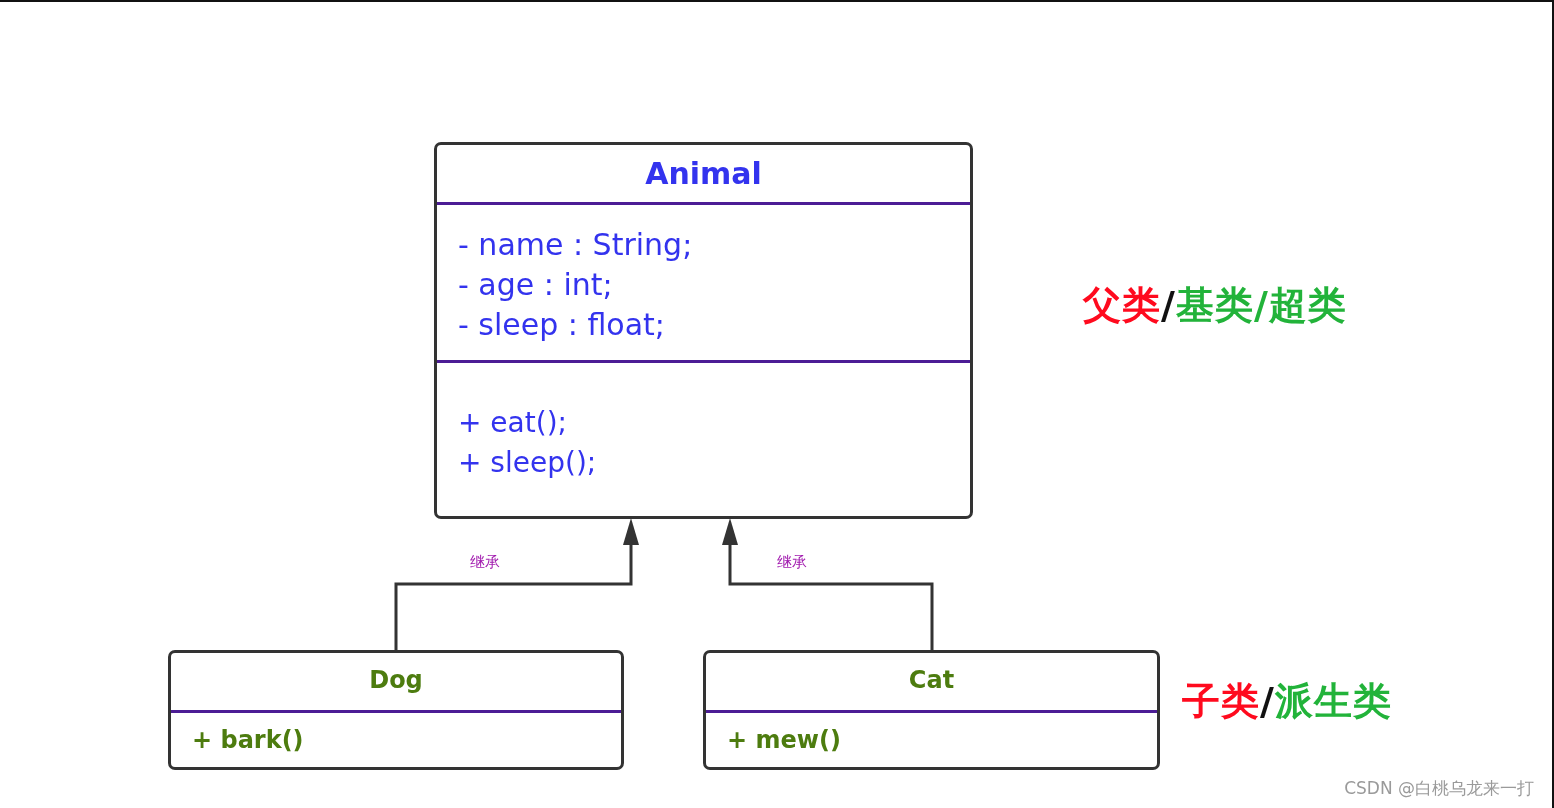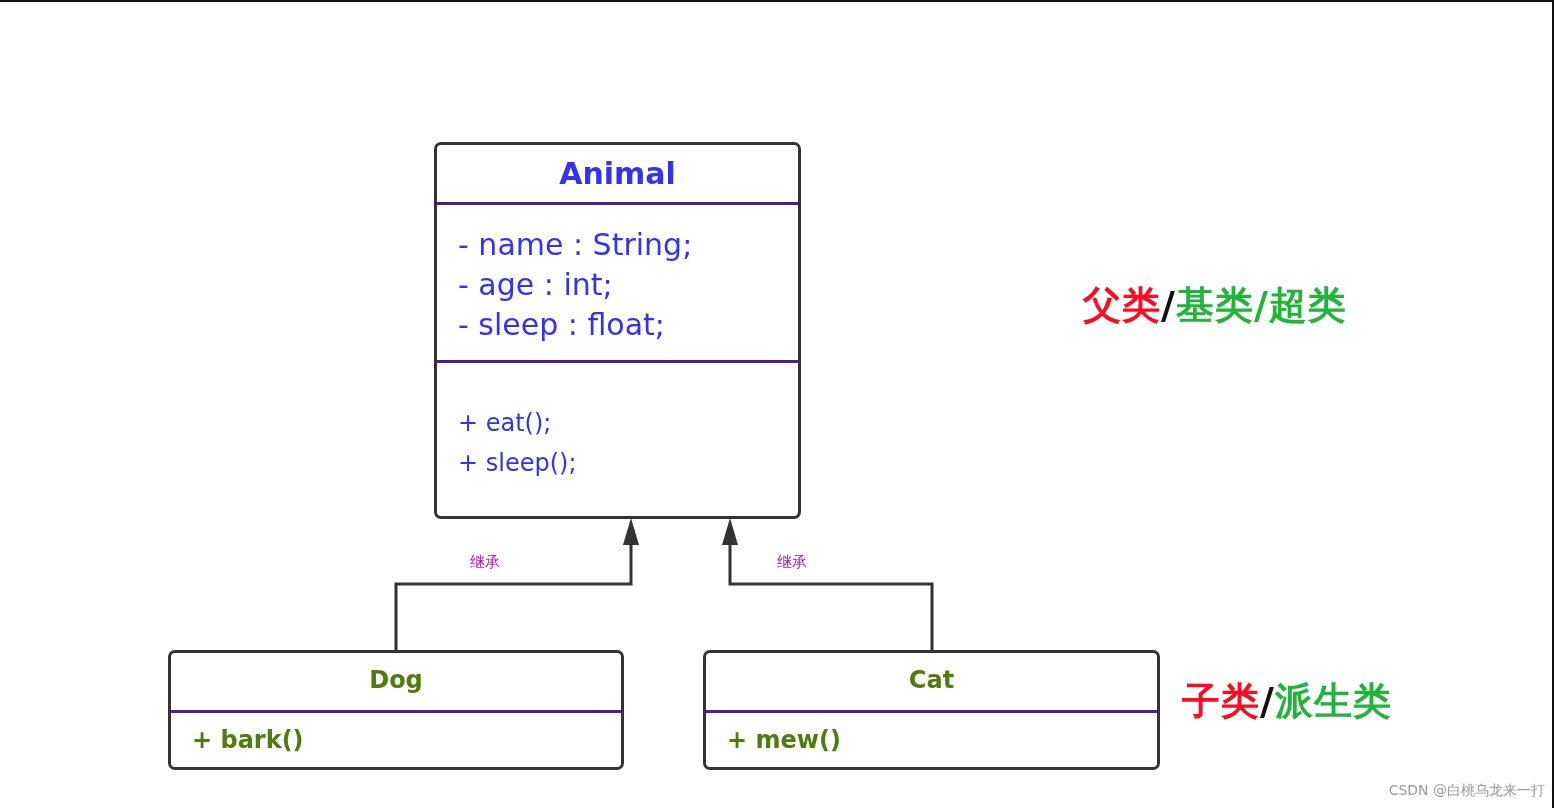--- a/index.html
+++ b/index.html
@@ -13,47 +13,47 @@
   .divider { border-top: 3px solid #4c1d95; }
   .cls-title { text-align: center; font-weight: bold; }
   .line { white-space: pre; }
   .animal { color: #3333ee; }
   .child { color: #4d7c0f; }
   .label-red { color: #ff0a1e; }
   .label-green { color: #22b33a; }
   .label-black { color: #111; }
   .big-label { position: absolute; font-weight: bold; font-size: 38px; letter-spacing: 1px; }
   .inherit-label { position: absolute; font-weight: normal; font-size: 15px; color: #a21caf; }
-  .watermark { position: absolute; right: 9px; bottom: 8px; font-size: 14px; color: #9a9a9a; }
+  .watermark { position: absolute; right: 20px; bottom: 8px; font-size: 17px; color: #9a9a9a; }
   svg.conn { position: absolute; left: 0; top: 0; }
 </style>
 </head>
 <body>
 
 <div class="frame"></div>
 
 <svg class="conn" width="1554" height="808">
   <g fill="none" stroke="#333" stroke-width="3">
     <polyline points="396,652 396,584 631,584 631,544"></polyline>
     <polyline points="932,652 932,584 730,584 730,544"></polyline>
   </g>
   <g fill="#333">
     <polygon points="631,518 623,545 639,545"></polygon>
     <polygon points="730,518 722,545 738,545"></polygon>
   </g>
 </svg>
 
-<div class="box animal" style="left:434px; top:142px; width:367px; height:377px;">
+<div class="box animal" style="left:434px; top:142px; width:539px; height:377px;">
   <div class="sec cls-title" style="top:11px; font-size:30px;">Animal</div>
   <div class="sec divider" style="top:57px; height:158px; padding:20px 0 0 21px; font-size:30px; line-height:40px;">
     <div class="line">- name : String;</div>
     <div class="line">- age : int;</div>
     <div class="line">- sleep : float;</div>
   </div>
-  <div class="sec divider" style="top:215px; bottom:0; padding:40px 0 0 21px; font-size:24px; line-height:40px;">
+  <div class="sec divider" style="top:215px; bottom:0; padding:40px 0 0 21px; font-size:28px; line-height:40px;">
     <div class="line">+ eat();</div>
     <div class="line">+ sleep();</div>
   </div>
 </div>
 
 <div class="box child" style="left:168px; top:650px; width:456px; height:120px;">
   <div class="sec cls-title" style="top:13px; font-size:24px;">Dog</div>
   <div class="sec divider" style="top:57px; bottom:0; padding:13px 0 0 21px; font-size:24px; font-weight:bold;">
     <div class="line">+ bark()</div>
   </div>

